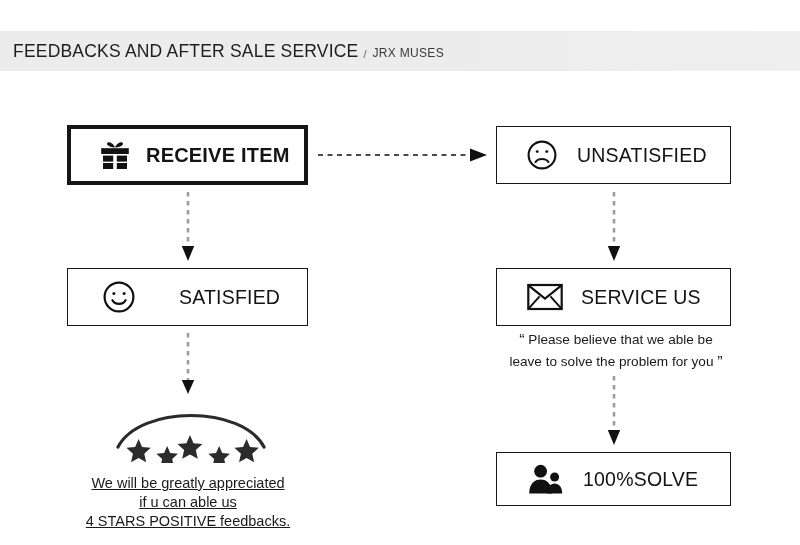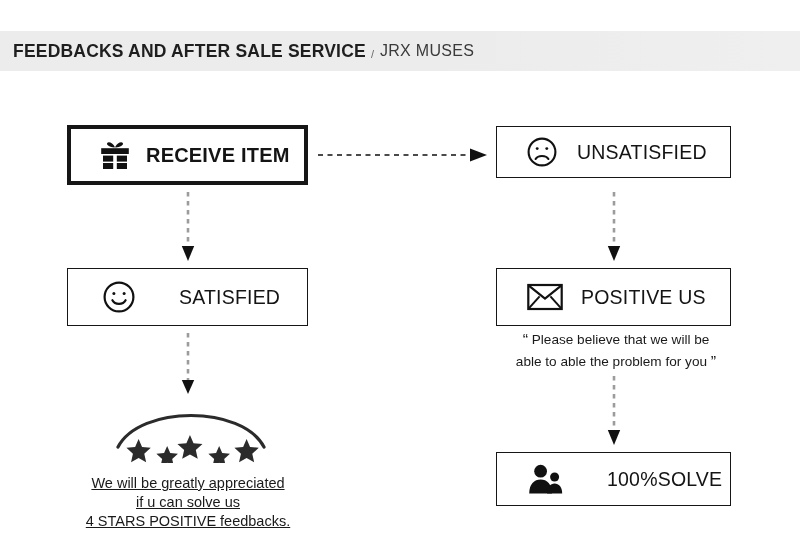--- a/index.html
+++ b/index.html
@@ -26,26 +26,26 @@
     height: 40px;
     background: linear-gradient(to right, #ececec 0%, #ececec 55%, #efefef 100%);
     display: flex;
     align-items: center;
   }
   .header-title {
     margin-left: 13px;
     font-size: 17.5px;
     letter-spacing: 0.2px;
     color: #1e1e1e;
-    font-weight: 700;
+    font-weight: 400;
     white-space: nowrap;
   }
   .header-sub {
     margin-left: 6px;
-    font-size: 16px;
+    font-size: 12px;
     color: #3a3a3a;
     letter-spacing: 0.3px;
     white-space: nowrap;
     align-self: flex-end;
     margin-bottom: 11px;
   }
   .header-slash {
     font-size: 11px;
     color: #6a6a6a;
     margin-left: 5px;
@@ -77,24 +77,24 @@
     color: #141414;
     white-space: nowrap;
   }
   .box-label.bold {
     font-weight: bold;
     font-size: 20px;
   }
 
   
   #box-receive   { left: 67px;  top: 125px; width: 241px; height: 60px; }
-  #box-unsat     { left: 496px; top: 126px; width: 235px; height: 52px; align-items: center; }
+  #box-unsat     { left: 496px; top: 126px; width: 235px; height: 58px; align-items: center; }
   #box-satisfied { left: 67px;  top: 268px; width: 241px; height: 58px; gap: 24px; }
   #box-contact   { left: 496px; top: 268px; width: 235px; height: 58px; }
-  #box-solve     { left: 496px; top: 452px; width: 235px; height: 54px; gap: 24px; }
+  #box-solve     { left: 496px; top: 452px; width: 235px; height: 54px; }
 
   #box-receive   .box-icon { margin-left: 27px; margin-right: 14px; }
   #box-unsat     .box-icon { margin-left: 28px; margin-right: 18px; }
   #box-satisfied .box-icon { margin-left: 33px; margin-right: 18px; }
   #box-contact   .box-icon { margin-left: 30px; margin-right: 18px; }
   #box-solve     .box-icon { margin-left: 30px; margin-right: 18px; }
 
   
   .arrow-v {
     position: absolute;
@@ -201,21 +201,21 @@
 
 <div class="flow-box" id="box-contact">
   <span class="box-icon">
     <svg width="36" height="28" viewBox="0 0 36 28" aria-hidden="true">
       <rect x="1.3" y="2.0" width="33.4" height="24" fill="none" stroke="#111" stroke-width="2.2"></rect>
       <path d="M1.8 2.6 L18 15.6 L34.2 2.6" fill="none" stroke="#111" stroke-width="2.2"></path>
       <path d="M1.8 25.4 L12.6 13.4" fill="none" stroke="#111" stroke-width="2.0"></path>
       <path d="M34.2 25.4 L23.4 13.4" fill="none" stroke="#111" stroke-width="2.0"></path>
     </svg>
   </span>
-  <span class="box-label">POSITIVE US</span>
+  <span class="box-label">SERVICE US</span>
 </div>
 
 <div class="flow-box" id="box-solve">
   <span class="box-icon">
     <svg width="38" height="32" viewBox="0 0 38 32" aria-hidden="true">
 
       <circle cx="13.6" cy="8.2" r="6.4" fill="#111"></circle>
       <path d="M2.2 30.5 C2.2 21.2 7.2 16.6 13.6 16.6 C20.0 16.6 25.0 21.2 25.0 30.5 Z" fill="#111"></path>
 
       <circle cx="27.6" cy="14.0" r="4.5" fill="#111"></circle>
@@ -282,26 +282,26 @@
     </g>
 
     <g transform="translate(122,40) scale(1.05)">
       <path d="M12,0 L15.3,7.6 L23.6,8.4 L17.4,14.0 L19.2,22.1 L12,18.0 L4.8,22.1 L6.6,14.0 L0.4,8.4 L8.7,7.6 Z" fill="#2b2b2b"></path>
     </g>
   </svg>
 </div>
 
 <div class="caption" id="feedback-note">
   <div>We will be greatly appreciated</div>
-  <div>if u can solve us</div>
+  <div>if u can able us</div>
   <div>4 STARS POSITIVE feedbacks.</div>
 </div>
 
 <div class="caption" id="quote-note">
   <div>
     <span class="qmark">“</span>
-    <span>Please believe that we will be</span>
+    <span>Please believe that we able be</span>
   </div>
   <div>
-    <span>able to able the problem for you</span>
+    <span>leave to solve the problem for you</span>
     <span class="qmark">”</span>
   </div>
 </div>
 
 </body></html>

